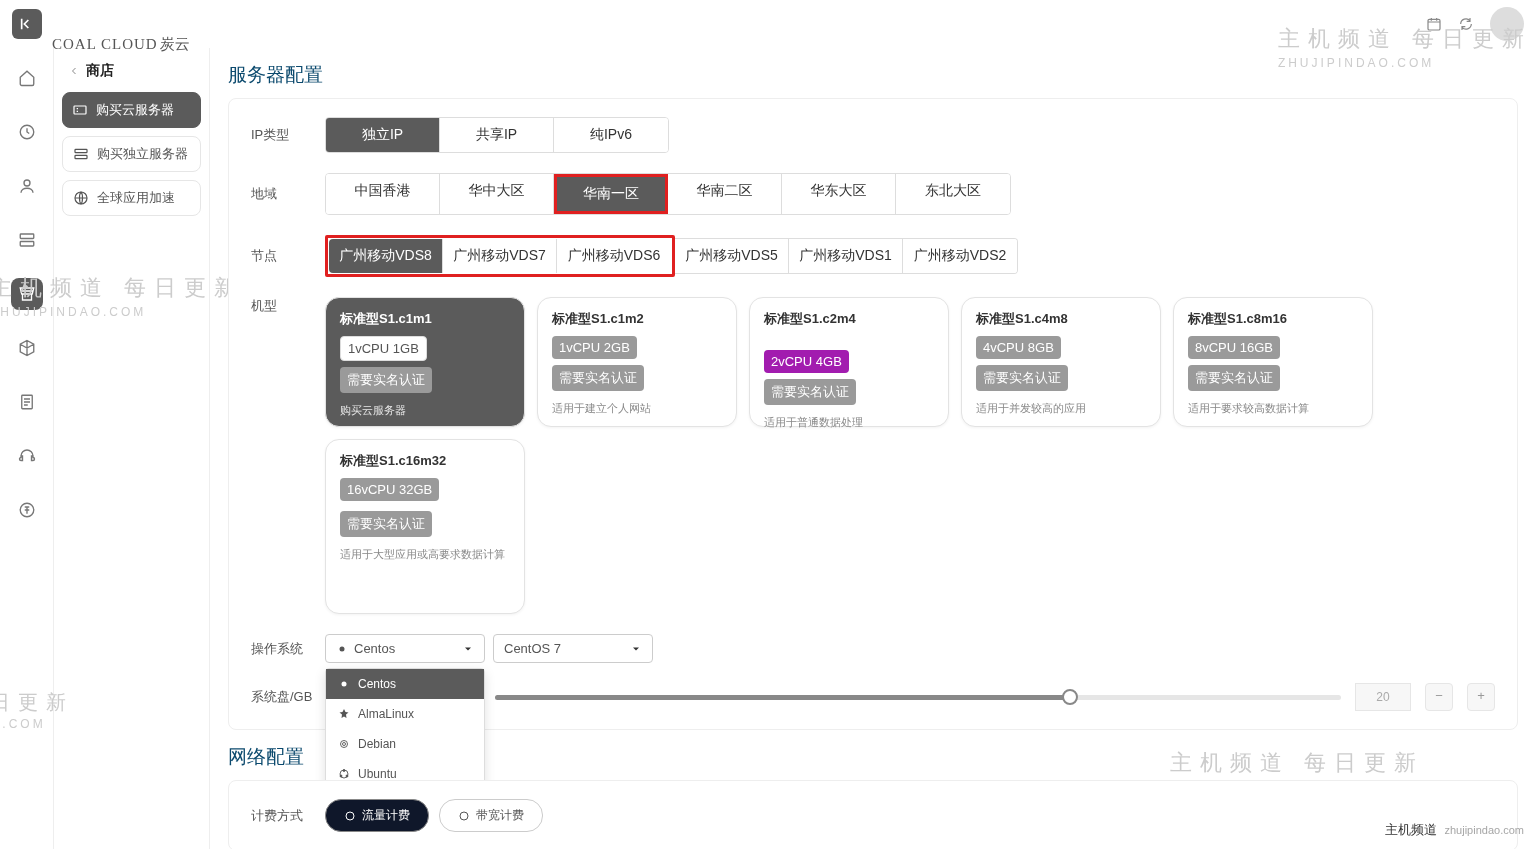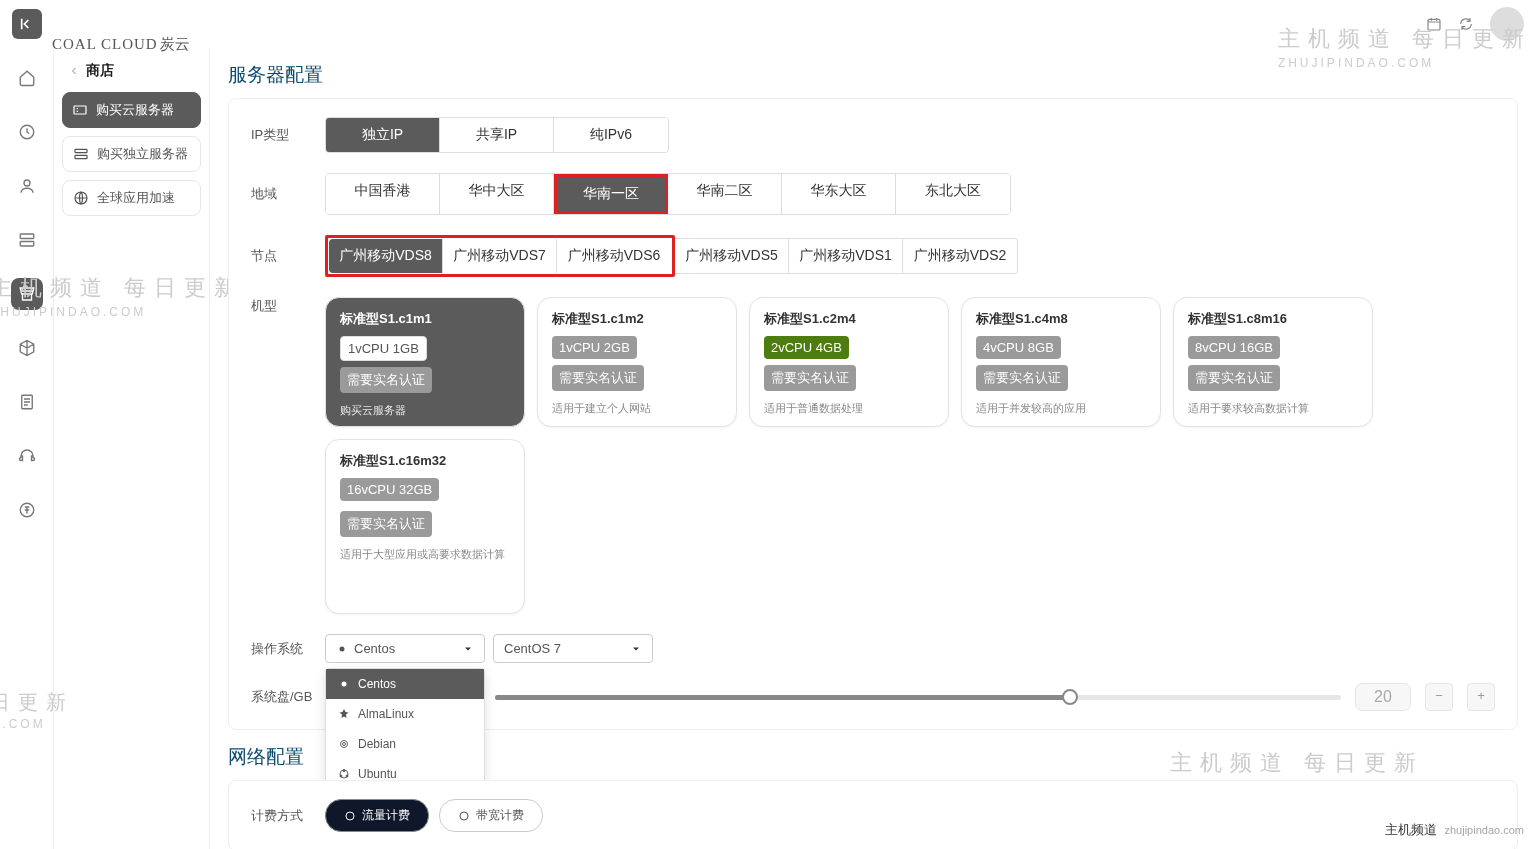--- a/index.html
+++ b/index.html
@@ -150,21 +150,21 @@
   width:68%; background:#888; border-radius:4px;
 }
 .slider-thumb {
   position:absolute; left:68%; top:50%;
   transform:translate(-50%,-50%);
   width:16px; height:16px; border-radius:50%;
   background:#fff; border:2px solid #888;
 }
 .slider-val {
   width:56px; height:28px; border:1px solid #e6e6e6; background:#f7f7f7;
-  border-radius:7px; text-align:center; line-height:26px; color:#aaa; font-size:16px;
+  border-radius:0; text-align:center; line-height:26px; color:#aaa; font-size:12px;
 }
 .step-btn {
   width:28px; height:28px; border:1px solid #e6e6e6; background:#f7f7f7;
   border-radius:4px; text-align:center; line-height:24px; color:#999;
 }
 .billing-seg { display:flex; gap:0; border-radius:20px; overflow:visible; }
 .bill-opt {
   padding:7px 18px; border:1px solid #ccc; background:#fff;
   border-radius:16px; display:flex; align-items:center; gap:6px;
   font-size:12px; color:#555; margin-right:10px;
@@ -391,21 +391,21 @@
             <div class="model-title">标准型S1.c1m2</div>
             <div class="badge-row">
               <span class="badge spec" style="background:#9a9a9a;color:#fff;border:none;">1vCPU 2GB</span>
               <span class="badge">需要实名认证</span>
             </div>
             <div class="model-desc">适用于建立个人网站</div>
           </div>
           <div class="model-card">
             <div class="model-title">标准型S1.c2m4</div>
             <div class="badge-row">
-              <span class="badge spec" style="background:#4d7c0f;color:#fff;border:none;">2vCPU 4GB</span>
+              <span class="badge spec" style="background:#a21caf;color:#fff;border:none;margin-top:14px;">2vCPU 4GB</span>
               <span class="badge">需要实名认证</span>
             </div>
             <div class="model-desc">适用于普通数据处理</div>
           </div>
           <div class="model-card">
             <div class="model-title">标准型S1.c4m8</div>
             <div class="badge-row">
               <span class="badge spec" style="background:#9a9a9a;color:#fff;border:none;">4vCPU 8GB</span>
               <span class="badge">需要实名认证</span>
             </div>

